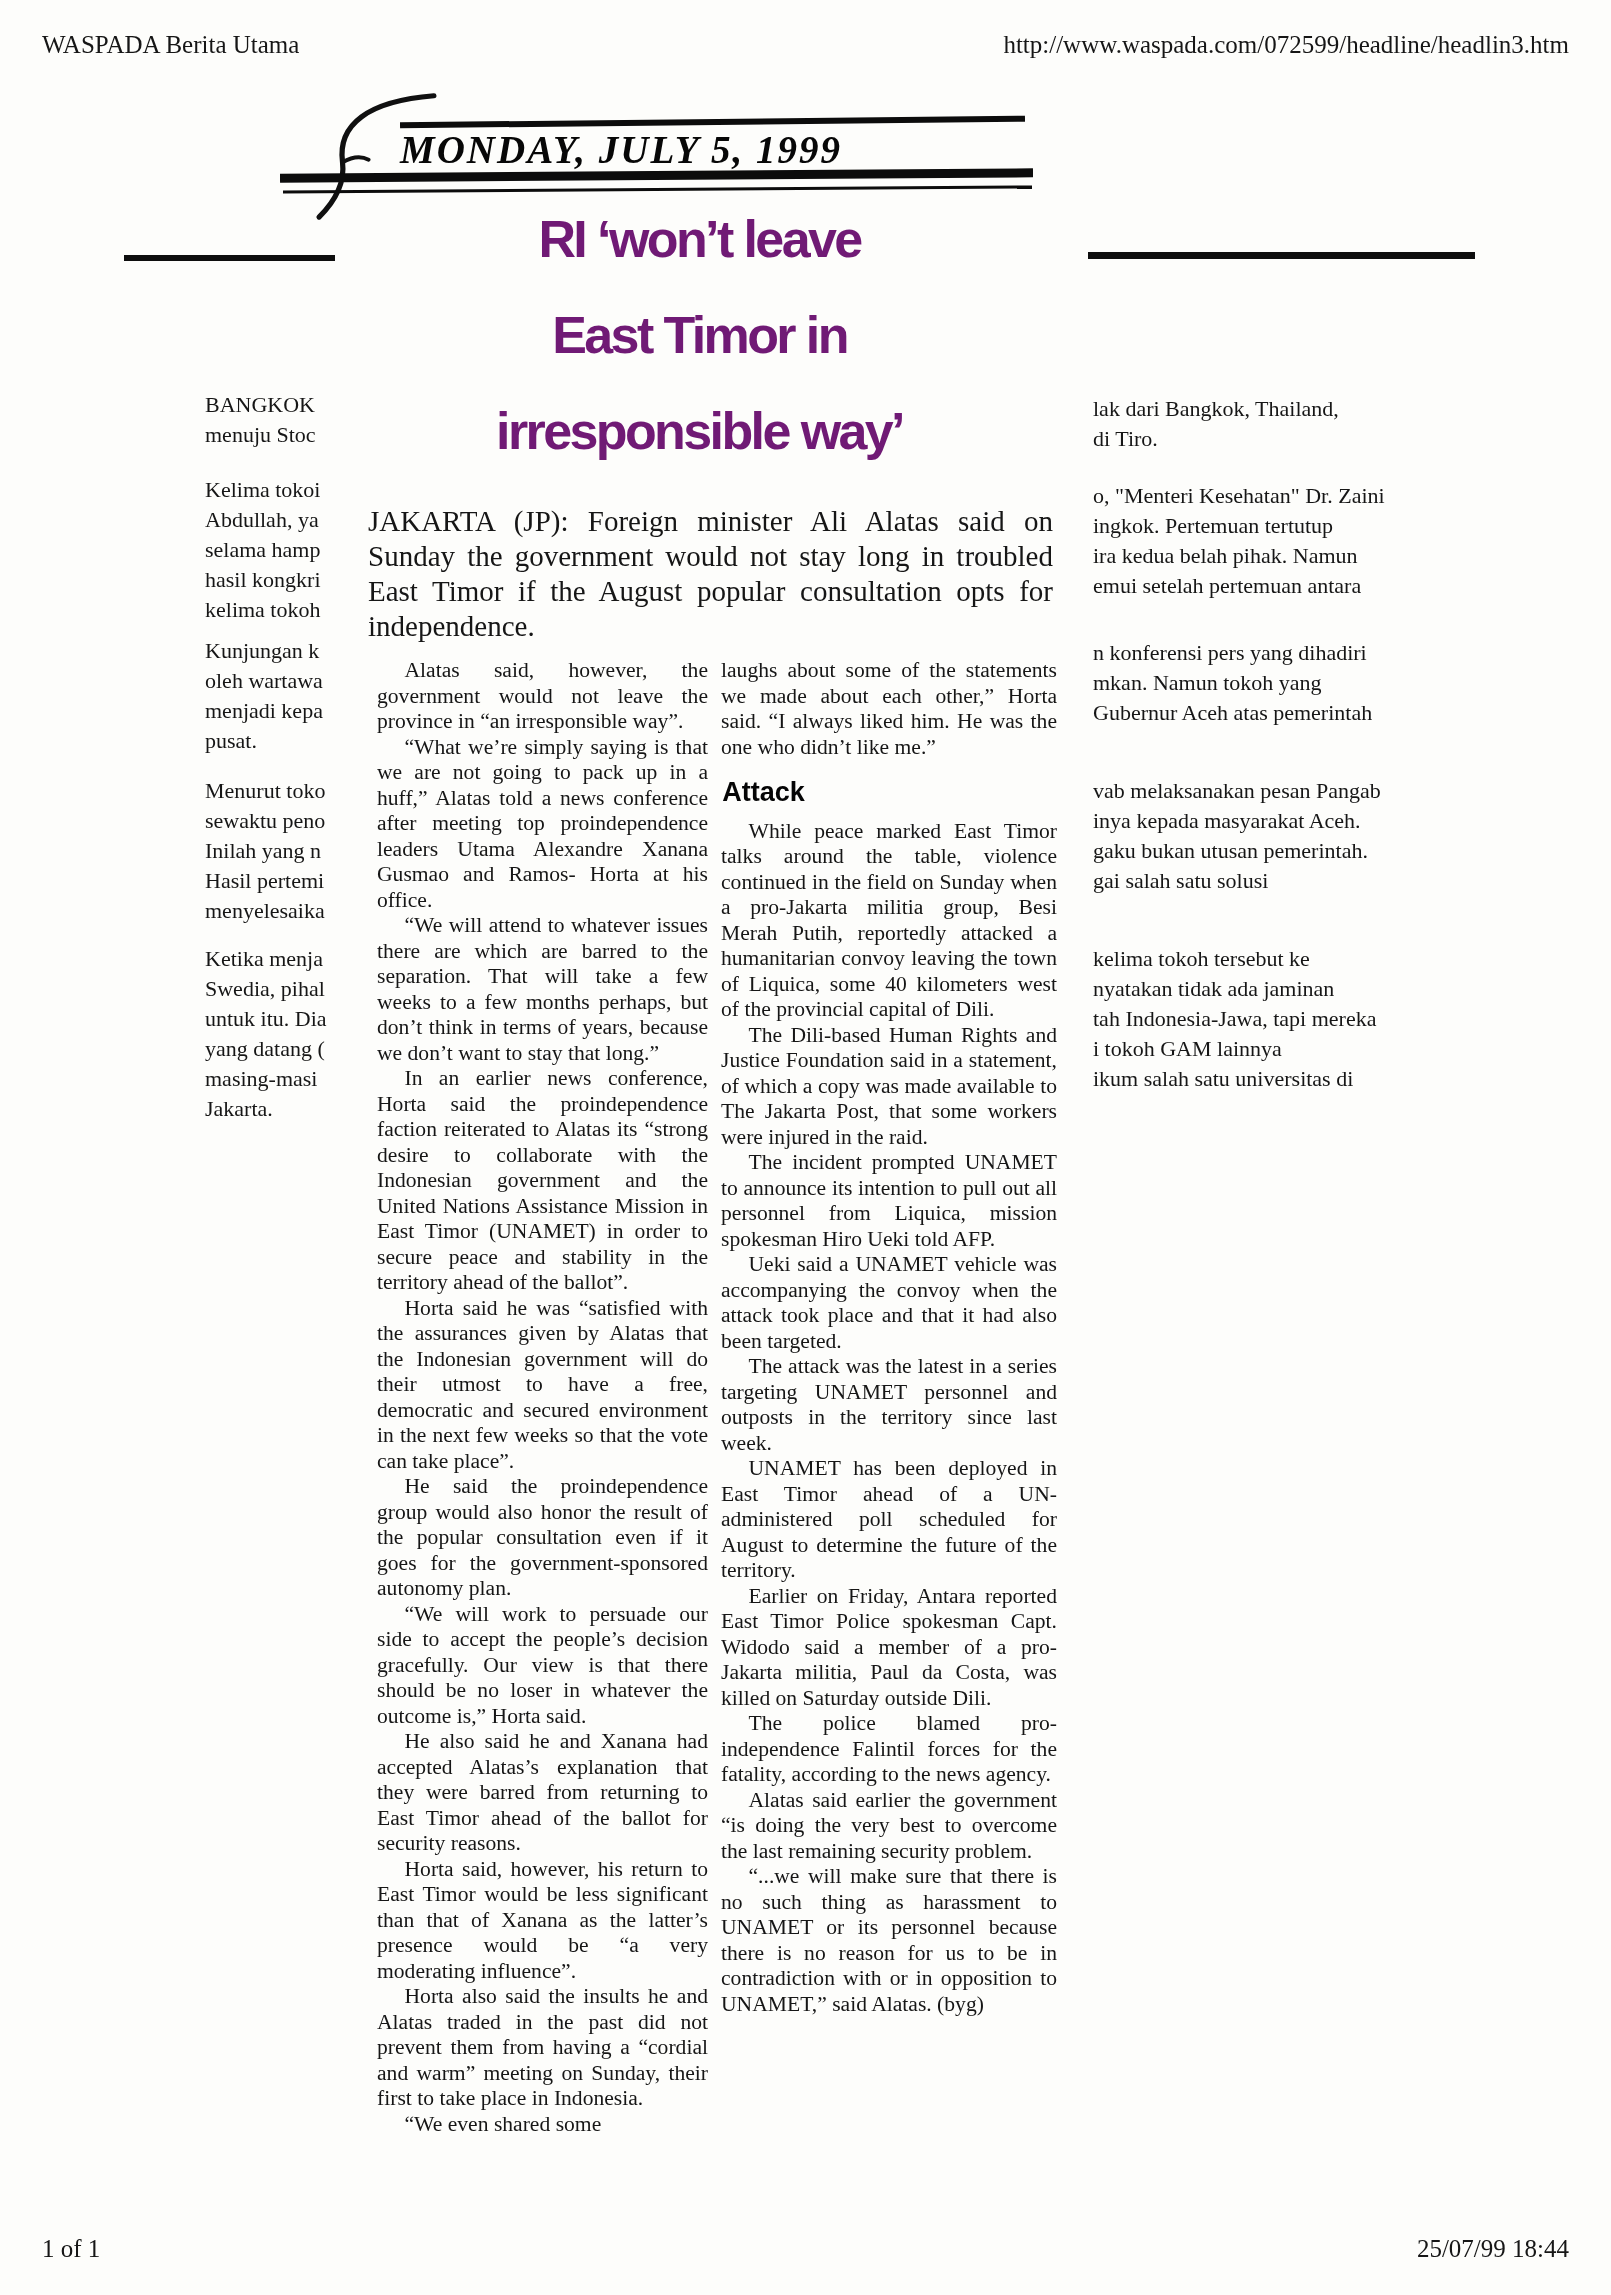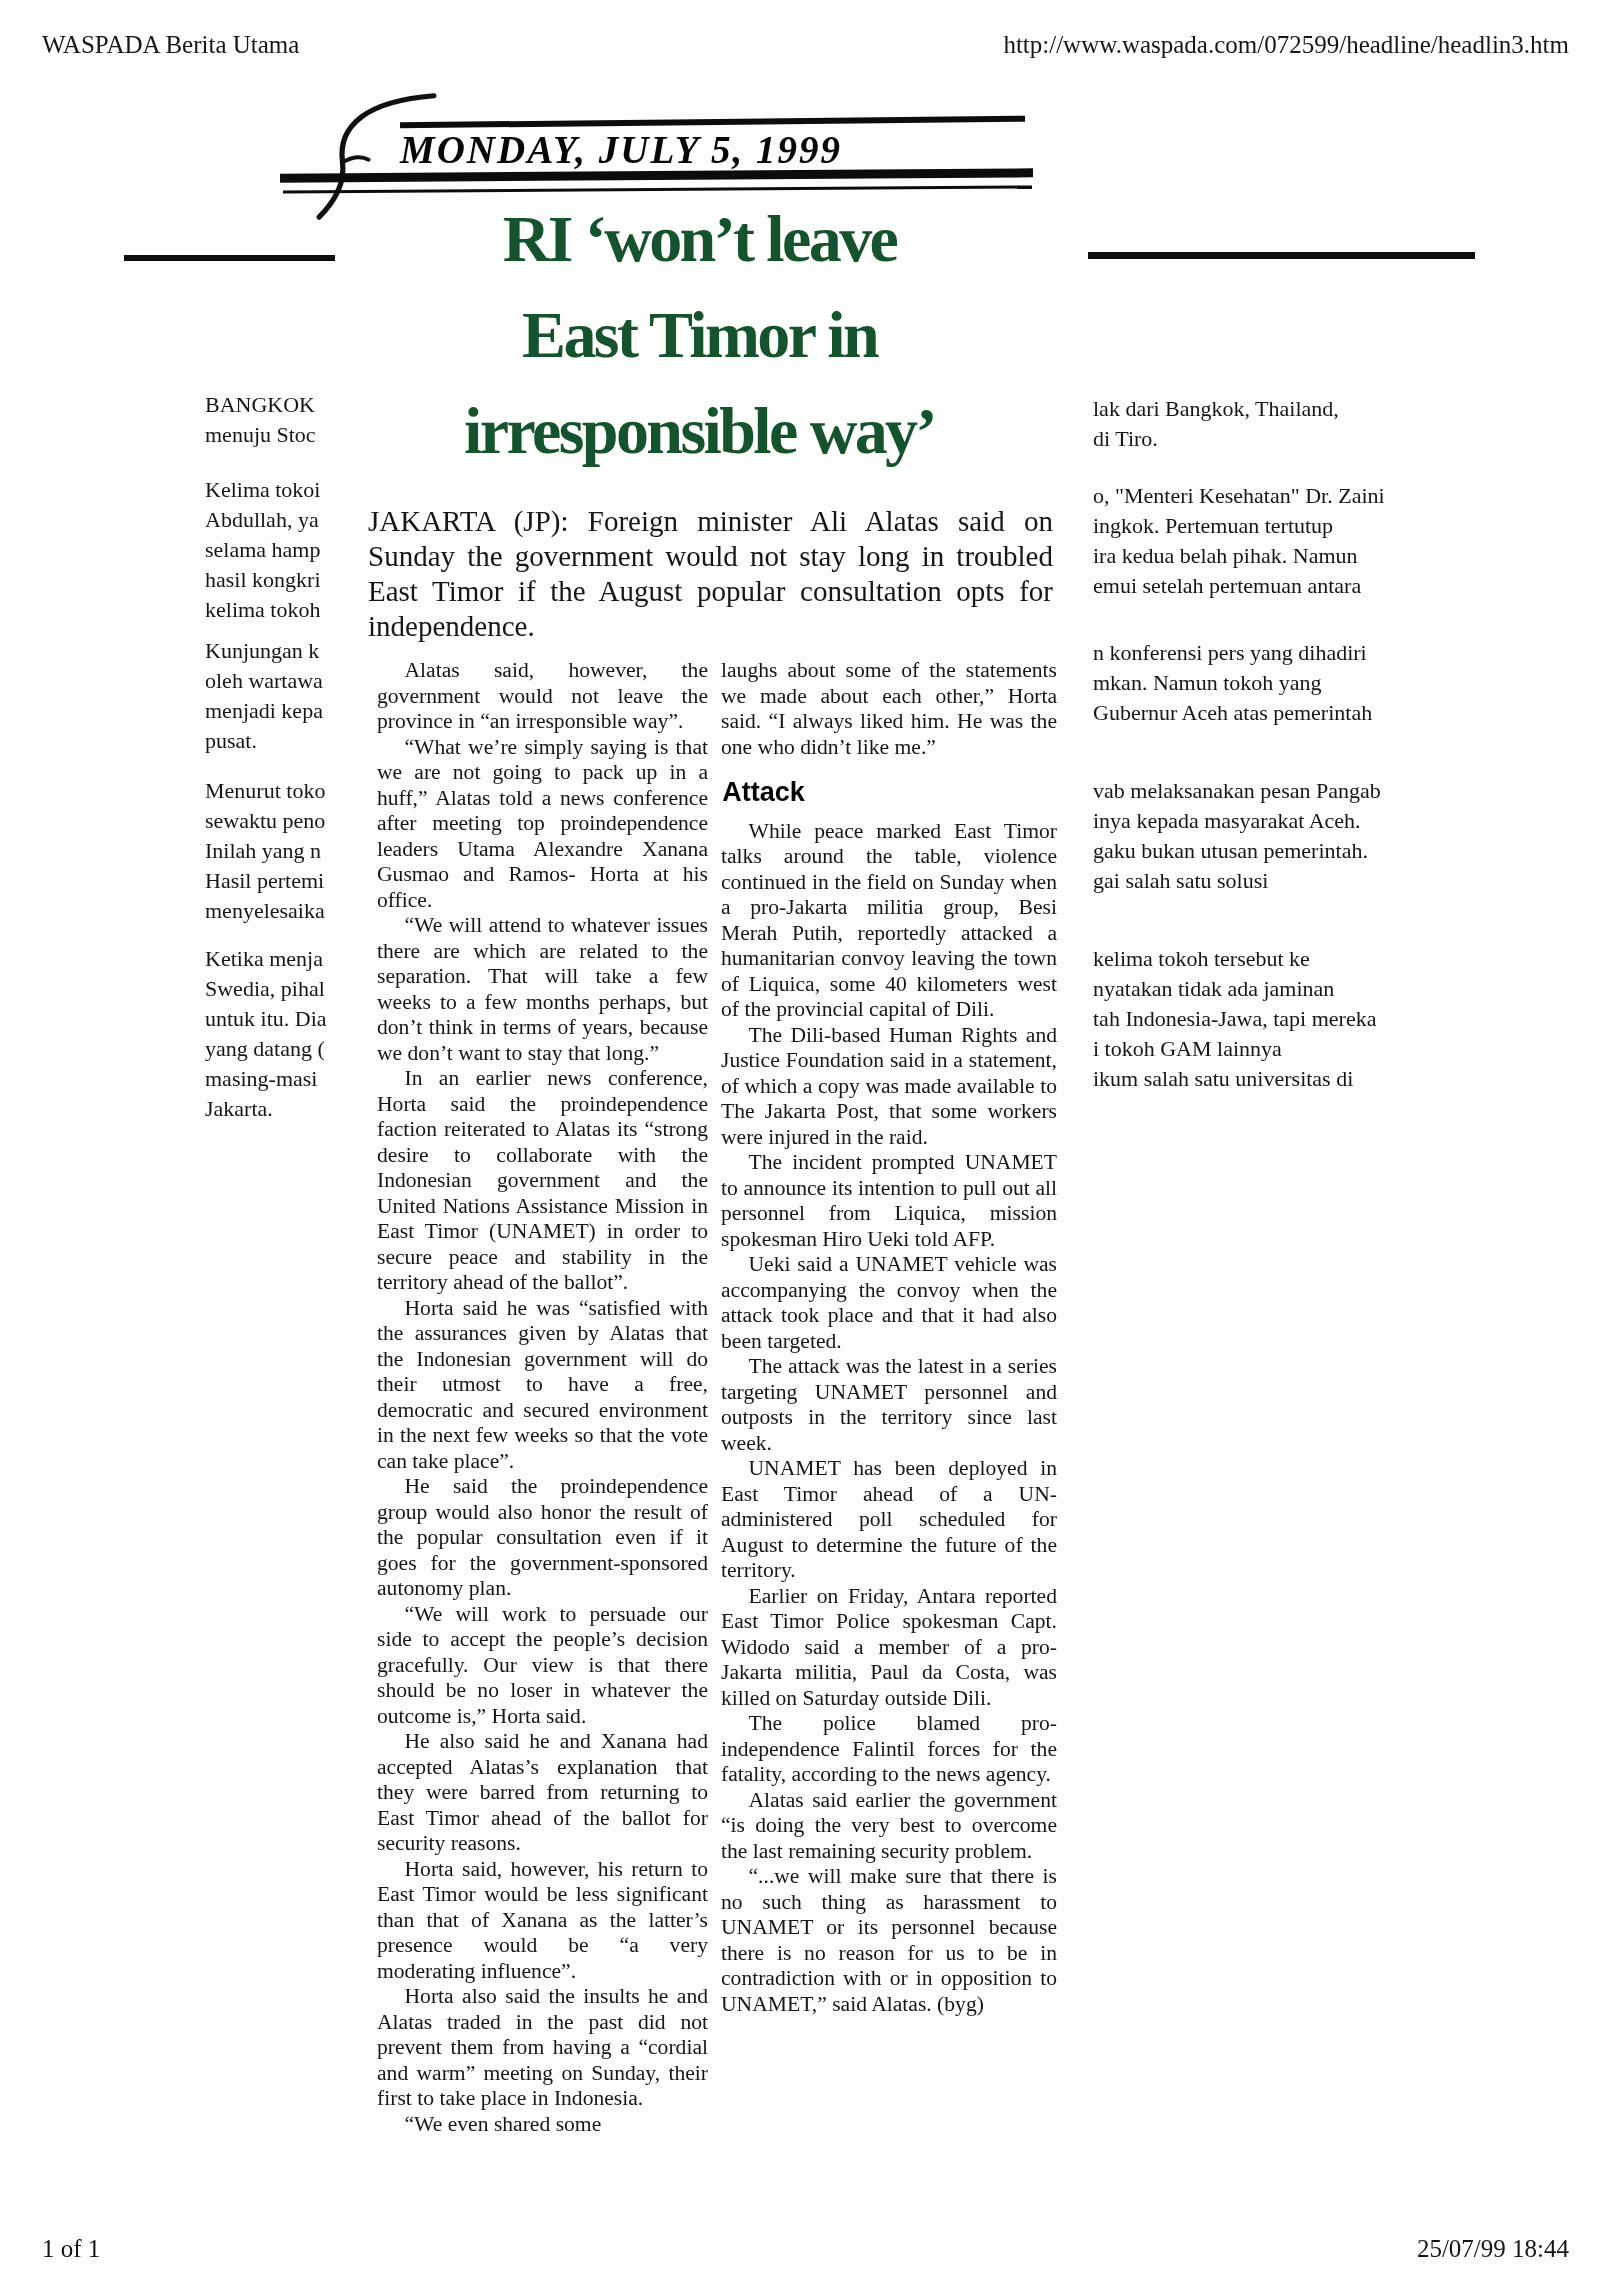--- a/index.html
+++ b/index.html
@@ -35,23 +35,23 @@
   .banner-band  { position: absolute; left: 280px; top: 171px; width: 753px; height: 9.2px; background: #0c0c0c; transform: rotate(-0.4deg); }
   .banner-band2 { position: absolute; left: 283px; top: 188px; width: 749px; height: 3.3px;  background: #0c0c0c; transform: rotate(-0.4deg); }
 
   
   .rule { position: absolute; background: #0e0e0e; }
   .rule-left  { left: 124px;  top: 255px; width: 211px; height: 5.9px; }
   .rule-right { left: 1088px; top: 252px; width: 387px; height: 6.5px; }
   .headline {
     position: absolute; left: 281px; top: 191px; width: 837px; margin: 0;
     text-align: center;
-    font-family: Liberation Serif, serif;
-    font-weight: 700; font-size: 66px; line-height: 96px;
-    letter-spacing: -2.6px; color: #14532d;
+    font-family: Liberation Sans, sans-serif;
+    font-weight: 700; font-size: 52px; line-height: 96px;
+    letter-spacing: -2.6px; color: #701a75;
   }
   .headline span { display: block; }
 
   .lead {
     position: absolute; left: 368px; top: 504px; width: 685px; margin: 0;
     font-size: 29px; line-height: 35px; text-align: justify;
   }
 
   
   .col { position: absolute; top: 658px; }
@@ -151,21 +151,21 @@
 gai salah satu solusi</div>
   <div class="frag frag-r4">kelima tokoh tersebut ke
 nyatakan tidak ada jaminan
 tah Indonesia-Jawa, tapi mereka
 i tokoh GAM lainnya
 ikum salah satu universitas di</div>
 
   <div class="col col1">
       <p>Alatas said, however, the government would not leave the province in “an irresponsible way”.</p>
       <p>“What we’re simply saying is that we are not going to pack up in a huff,” Alatas told a news conference after meeting top proindependence leaders Utama Alexandre Xanana Gusmao and Ramos- Horta at his office.</p>
-      <p>“We will attend to whatever issues there are which are related to the separation. That will take a few weeks to a few months perhaps, but don’t think in terms of years, because we don’t want to stay that long.”</p>
+      <p>“We will attend to whatever issues there are which are barred to the separation. That will take a few weeks to a few months perhaps, but don’t think in terms of years, because we don’t want to stay that long.”</p>
       <p>In an earlier news conference, Horta said the proindependence faction reiterated to Alatas its “strong desire to collaborate with the Indonesian government and the United Nations Assistance Mission in East Timor (UNAMET) in order to secure peace and stability in the territory ahead of the ballot”.</p>
       <p>Horta said he was “satisfied with the assurances given by Alatas that the Indonesian government will do their utmost to have a free, democratic and secured environment in the next few weeks so that the vote can take place”.</p>
       <p>He said the proindependence group would also honor the result of the popular consultation even if it goes for the government-sponsored autonomy plan.</p>
       <p>“We will work to persuade our side to accept the people’s decision gracefully. Our view is that there should be no loser in whatever the outcome is,” Horta said.</p>
       <p>He also said he and Xanana had accepted Alatas’s explanation that they were barred from returning to East Timor ahead of the ballot for security reasons.</p>
       <p>Horta said, however, his return to East Timor would be less significant than that of Xanana as the latter’s presence would be “a very moderating influence”.</p>
       <p>Horta also said the insults he and Alatas traded in the past did not prevent them from having a “cordial and warm” meeting on Sunday, their first to take place in Indonesia.</p>
       <p>“We even shared some</p>
     </div>
 

